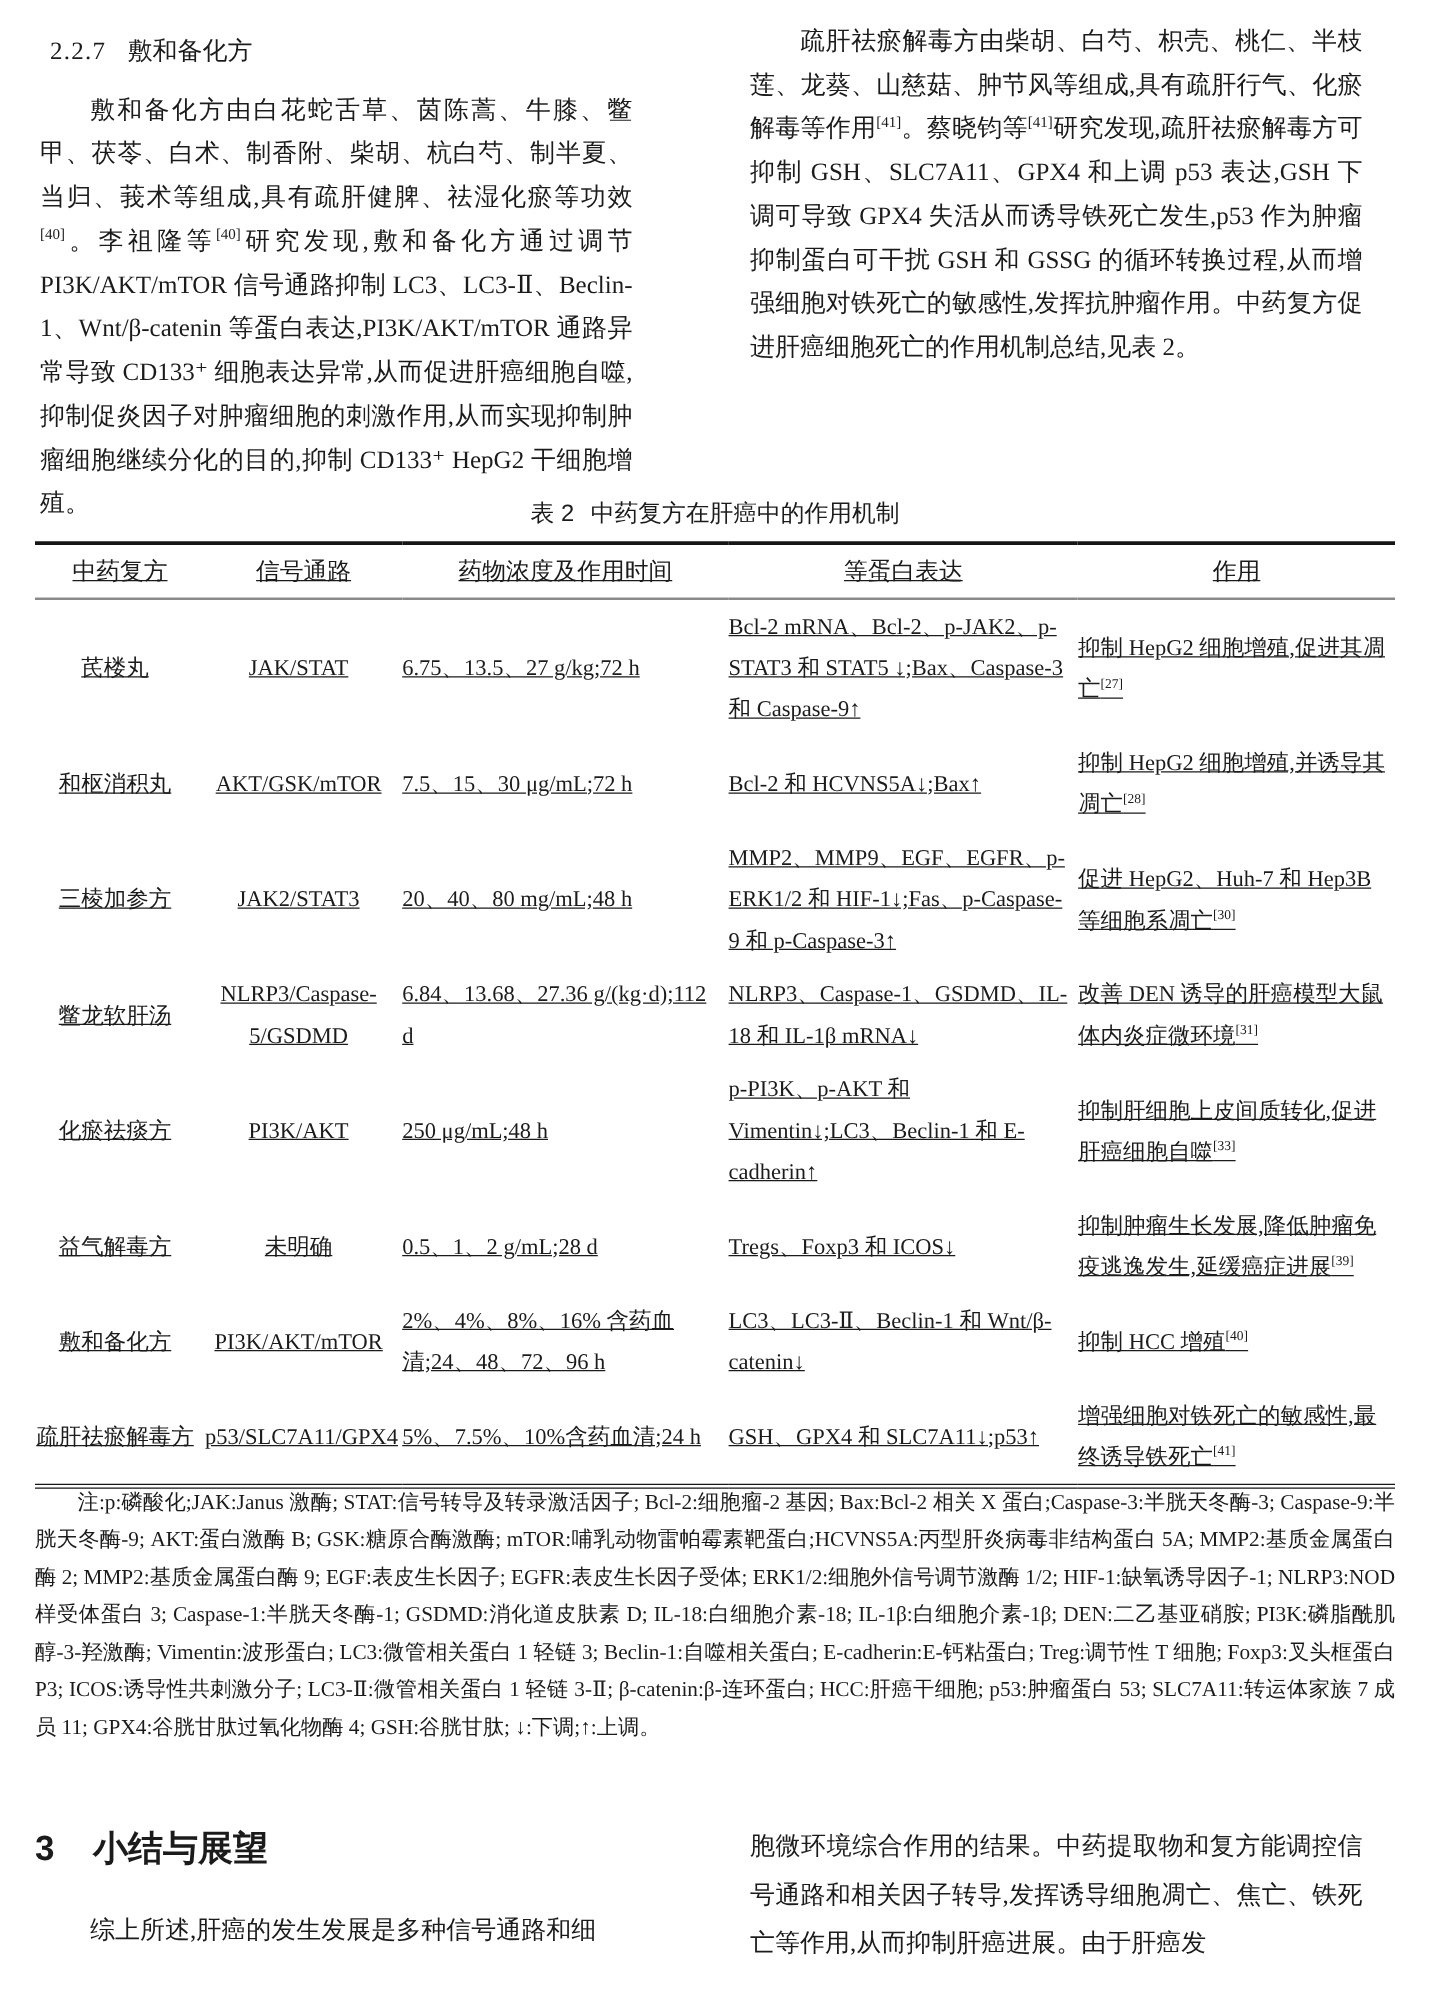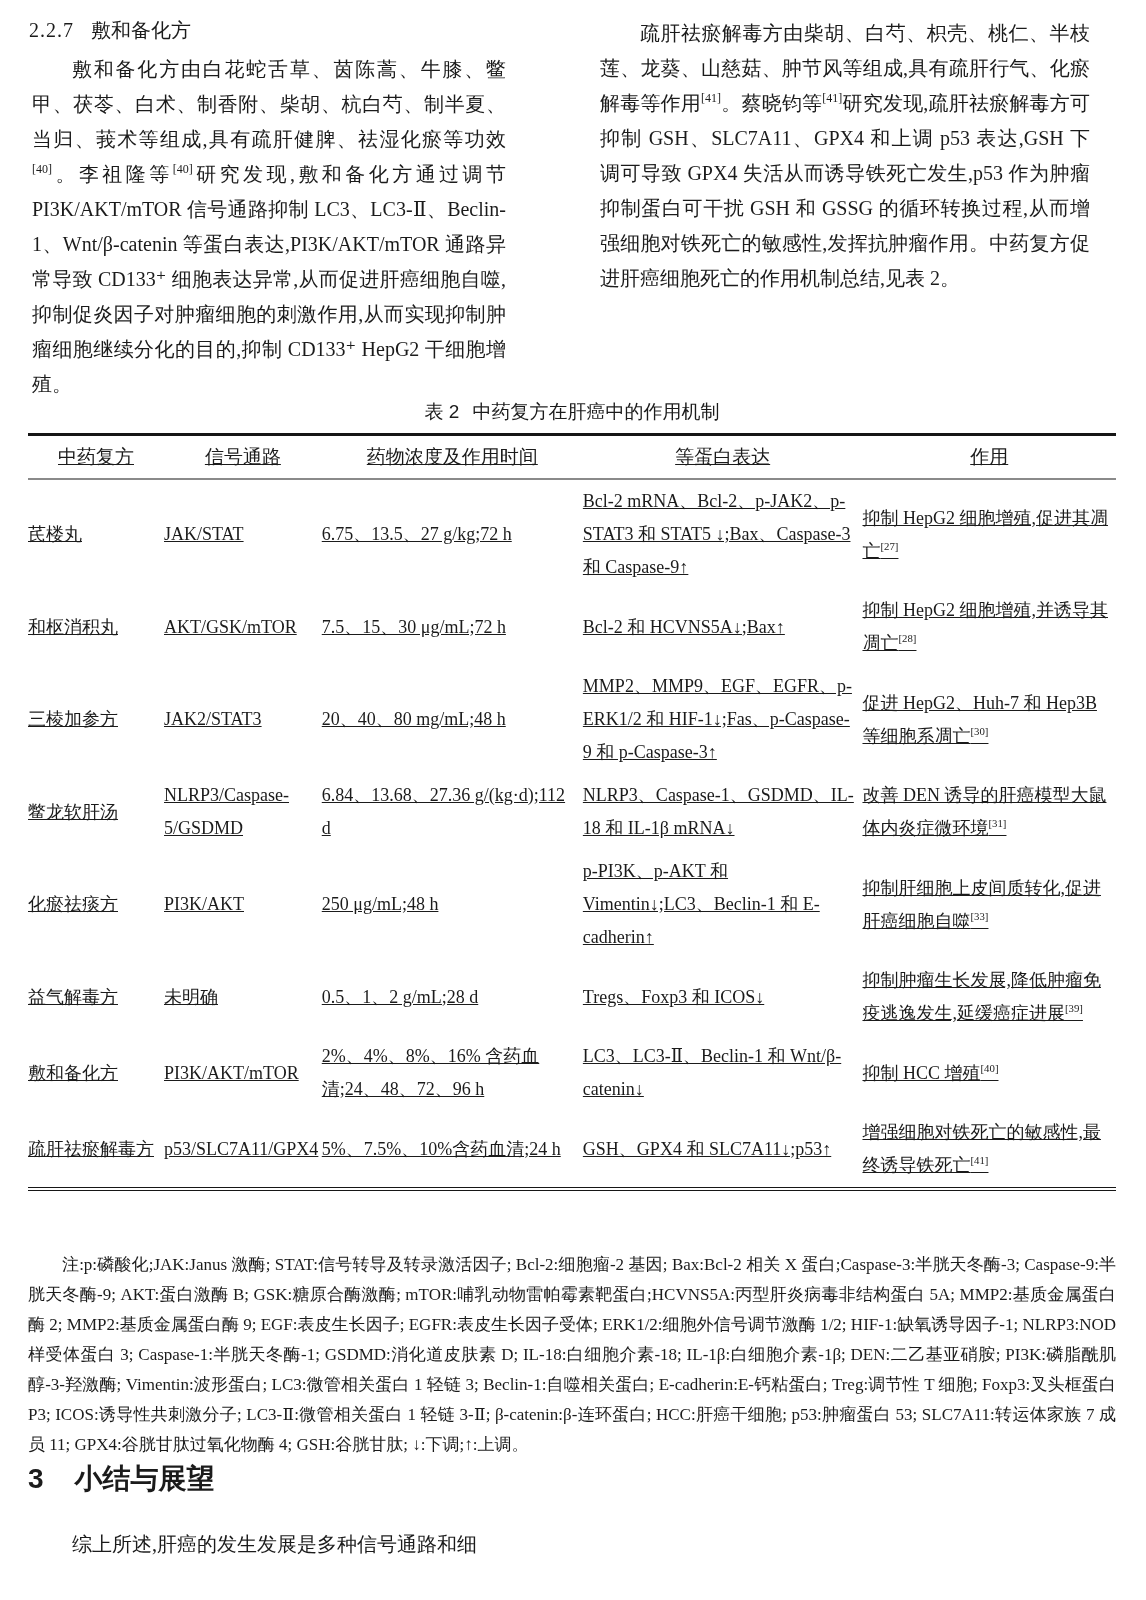--- a/index.html
+++ b/index.html
@@ -5,21 +5,21 @@
   html,body{margin:0;padding:0;background:#fff;}
   .page{
     position:relative;width:1146px;height:1600px;background:#fff;
     color:#1b1b1b;font-family:"Liberation Serif","DejaVu Serif",serif;
     overflow:hidden;
   }
   
   .top-cols{position:absolute;top:12px;left:28px;width:1088px;display:flex;}
   .col-l{width:482px;}
   .col-r{width:498px;margin-left:86px;}
-  .sec-head{font-size:20px;line-height:35px;font-weight:400;margin:1px;}
+  .sec-head{font-size:20px;line-height:35px;font-weight:400;margin:12px;}
   .sec-head .num{margin-right:0.85em;letter-spacing:1px;}
   .body-par{font-size:20px;line-height:35px;margin:4px;text-align:justify;text-indent:2em;}
   sup{font-size:0.6em;line-height:0;vertical-align:super;}
   
   .table-block{position:absolute;top:399px;left:28px;width:1088px;}
   .tbl-title{
     text-align:center;font-family:"Liberation Sans","DejaVu Sans",sans-serif;
     font-weight:normal;font-size:19px;line-height:26px;margin:0 0 8px 0;
   }
   .tbl-title .lbl{margin-right:0.7em;}
@@ -27,27 +27,27 @@
     width:100%;border-collapse:collapse;table-layout:fixed;
     border-top:3px solid #161616;border-bottom:4px double #161616;text-decoration:underline;
   }
   table.mech th{
     font-weight:400;font-size:19px;padding:8px 2px;text-align:center;
     border-bottom:2px solid #8a8a8a;
   }
   table.mech td{
     font-size:18px;line-height:33px;vertical-align:middle;padding:5px 8px 5px 0;
   }
-  td.c-name,td.c-path{text-align:left;padding-right:2px;}
+  td.c-name,td.c-path{text-align:center;padding-right:2px;}
   td.c-dose,td.c-mech,td.c-eff{text-align:left;}
   col.w1{width:12.5%;} col.w2{width:14.5%;} col.w3{width:24%;}
   col.w4{width:25.7%;} col.w5{width:23.3%;}
   
   .notes{
-    position:absolute;top:1250px;left:28px;width:1088px;
+    position:absolute;top:1187px;left:28px;width:1088px;
     font-size:17px;line-height:30px;text-align:justify;text-indent:2em;margin:0;
   }
   
   .bottom-cols{position:absolute;top:1446px;left:28px;width:1088px;display:flex;}
   .sum-head{
     font-family:"Liberation Sans","DejaVu Sans",sans-serif;font-weight:bold;
     font-size:28px;line-height:34px;margin:16px 0 0 0;
   }
   .sum-head .num{margin-right:1.1em;}
   .col-l .body-par.summary{margin-top:29px;line-height:39px;}
@@ -148,15 +148,18 @@
     </table>
   </section>
 
   <p class="notes">注:p:磷酸化;JAK:Janus 激酶; STAT:信号转导及转录激活因子; Bcl-2:细胞瘤-2 基因; Bax:Bcl-2 相关 X 蛋白;Caspase-3:半胱天冬酶-3; Caspase-9:半胱天冬酶-9; AKT:蛋白激酶 B; GSK:糖原合酶激酶; mTOR:哺乳动物雷帕霉素靶蛋白;HCVNS5A:丙型肝炎病毒非结构蛋白 5A; MMP2:基质金属蛋白酶 2; MMP2:基质金属蛋白酶 9; EGF:表皮生长因子; EGFR:表皮生长因子受体; ERK1/2:细胞外信号调节激酶 1/2; HIF-1:缺氧诱导因子-1; NLRP3:NOD 样受体蛋白 3; Caspase-1:半胱天冬酶-1; GSDMD:消化道皮肤素 D; IL-18:白细胞介素-18; IL-1β:白细胞介素-1β; DEN:二乙基亚硝胺; PI3K:磷脂酰肌醇-3-羟激酶; Vimentin:波形蛋白; LC3:微管相关蛋白 1 轻链 3; Beclin-1:自噬相关蛋白; E-cadherin:E-钙粘蛋白; Treg:调节性 T 细胞; Foxp3:叉头框蛋白 P3; ICOS:诱导性共刺激分子; LC3-Ⅱ:微管相关蛋白 1 轻链 3-Ⅱ; β-catenin:β-连环蛋白; HCC:肝癌干细胞; p53:肿瘤蛋白 53; SLC7A11:转运体家族 7 成员 11; GPX4:谷胱甘肽过氧化物酶 4; GSH:谷胱甘肽; ↓:下调;↑:上调。</p>
 
   <section class="bottom-cols">
     <div class="col-l">
       <h2 class="sum-head"><span class="num">3</span><span>小结与展望</span></h2>
       <p class="body-par summary">综上所述,肝癌的发生发展是多种信号通路和细</p>
     </div>
+    <div class="col-r">
+      <p class="body-par flow">胞微环境综合作用的结果。中药提取物和复方能调控信号通路和相关因子转导,发挥诱导细胞凋亡、焦亡、铁死亡等作用,从而抑制肝癌进展。由于肝癌发</p>
+    </div>
   </section>
 
 </div>
 
 </body></html>

